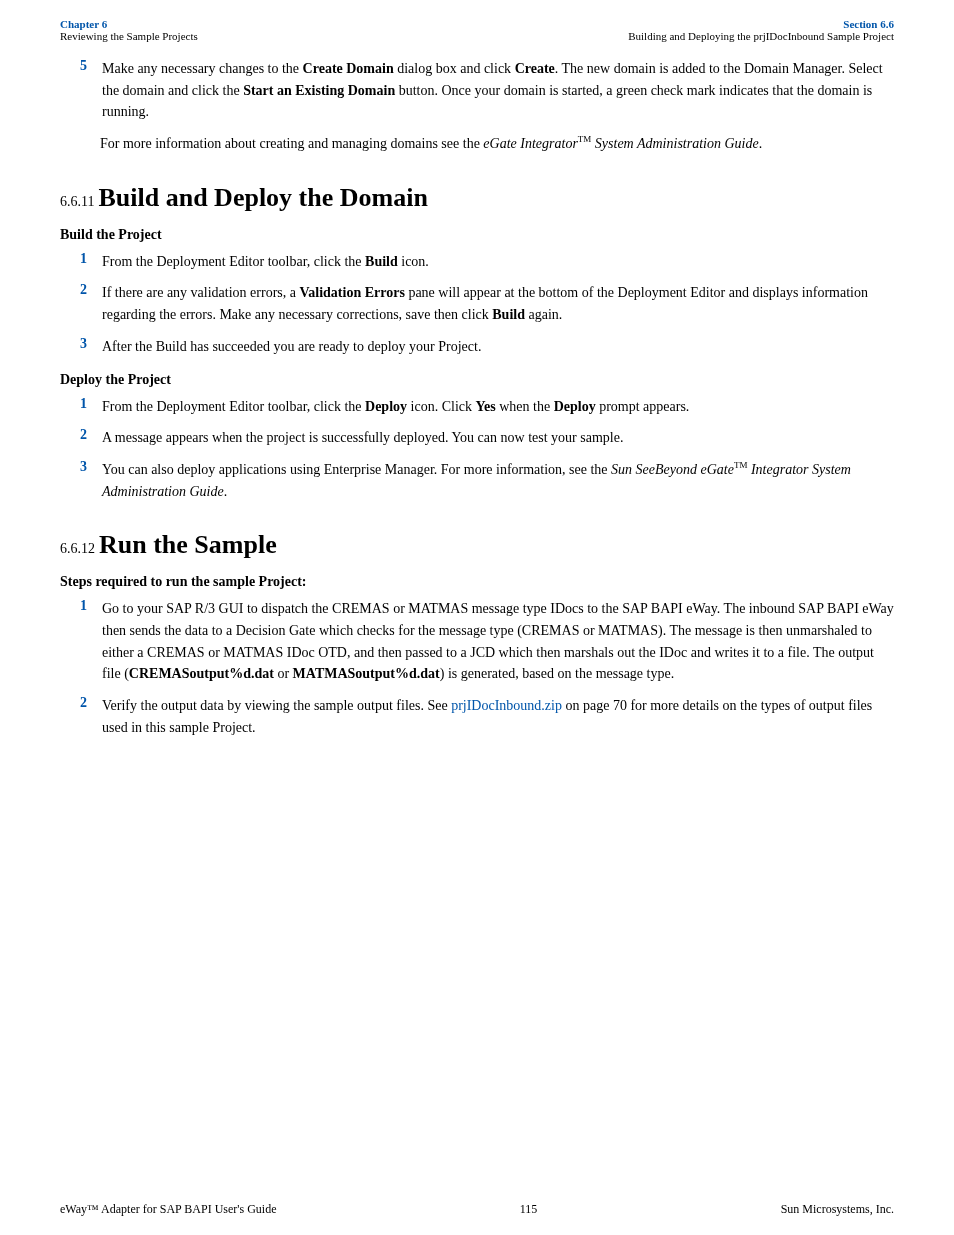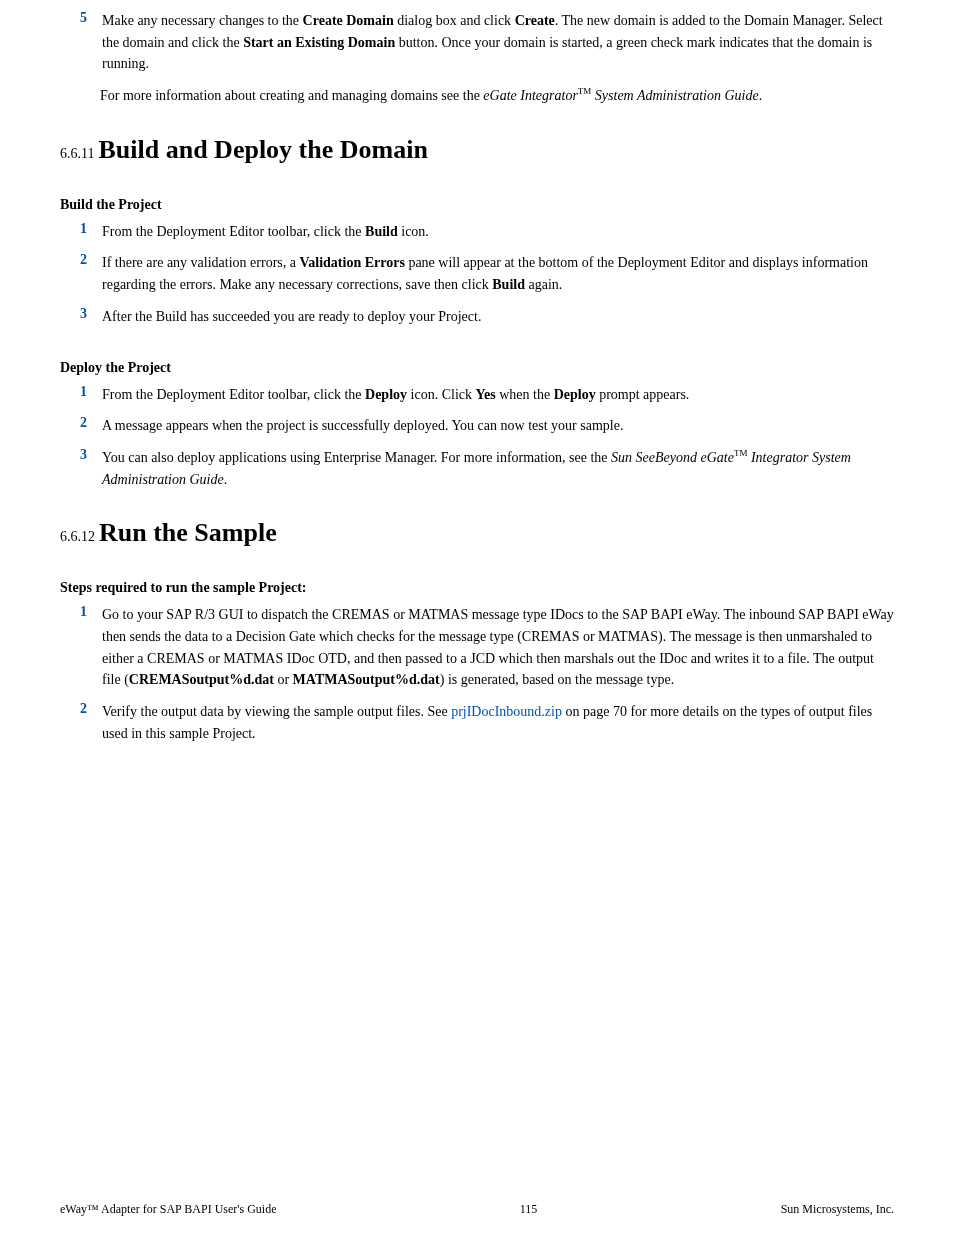--- a/index.html
+++ b/index.html
@@ -97,21 +97,21 @@
     .section-desc {
       margin-bottom: 14px;
       font-size: 14px;
       line-height: 1.55;
       padding-left: 40px;
     }
     .subsection-title {
       font-size: 14px;
       font-weight: bold;
       margin-bottom: 8px;
-      margin-top: 32px;
+      margin-top: 14px;
     }
     b, strong {
       font-weight: bold;
     }
     em, i {
       font-style: italic;
     }
     .link-text {
       color: #0055aa;
     }
@@ -137,20 +137,30 @@
     sup {
       font-size: 9px;
       vertical-align: super;
     }
   </style>
 </head>
 <body>
 
 <div class="page">
 
+  <div class="header">
+    <div class="header-left">
+      <span class="header-chapter">Chapter 6</span>
+      <span class="header-subtitle">Reviewing the Sample Projects</span>
+    </div>
+    <div class="header-right">
+      <span class="header-section">Section 6.6</span>
+      <span class="header-section-desc">Building and Deploying the prjIDocInbound Sample Project</span>
+    </div>
+  </div>
 
   <div class="content">
 
     <div class="numbered-item">
       <span class="num">5</span>
       <span class="text">
         Make any necessary changes to the <b>Create Domain</b> dialog box and click <b>Create</b>. The new domain is added to the Domain Manager. Select the domain and click the <b>Start an Existing Domain</b> button. Once your domain is started, a green check mark indicates that the domain is running.
       </span>
     </div>
 

